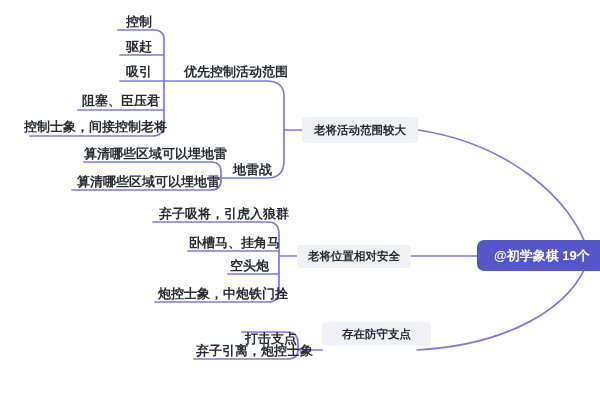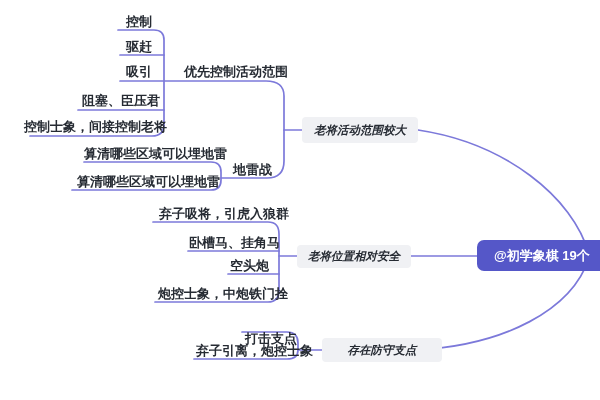--- a/index.html
+++ b/index.html
@@ -11,21 +11,21 @@
   #wires{position:absolute;left:0;top:0;z-index:0;}
   .leaf{
     position:absolute;z-index:1;
     font-size:13px;font-weight:600;color:#262b33;
     white-space:nowrap;line-height:14px;
   }
   .gbox{
     position:absolute;z-index:1;
     background:#f0f1f4;border-radius:4px;
     display:flex;align-items:center;justify-content:center;
-    font-size:11.5px;font-weight:700;color:#262b33;white-space:nowrap;font-style:italic;
+    font-size:11.5px;font-weight:700;color:#262b33;white-space:nowrap;
   }
   .rootbox{
     position:absolute;z-index:2;
     background:#5557c8;border-radius:7px;
     display:flex;align-items:center;
     padding-left:17px;box-sizing:border-box;
     font-size:13px;font-weight:700;color:#ffffff;white-space:nowrap;
   }
 </style>
 </head>
@@ -63,17 +63,17 @@
 <div class="gbox" style="left:302px;top:117px;width:116px;height:26px">老将活动范围较大</div>
 
 <div class="leaf" style="left:159px;top:207px">弃子吸将，引虎入狼群</div>
 <div class="leaf" style="left:189px;top:236px">卧槽马、挂角马</div>
 <div class="leaf" style="left:230px;top:259px">空头炮</div>
 <div class="leaf" style="left:158px;top:287px">炮控士象，中炮铁门拴</div>
 <div class="gbox" style="left:297px;top:245px;width:114px;height:23px">老将位置相对安全</div>
 
 <div class="leaf" style="left:245px;top:332px">打击支点</div>
 <div class="leaf" style="left:196px;top:344px">弃子引离，炮控士象</div>
-<div class="gbox" style="left:322px;top:338px;width:120px;height:24px">存在防守支点</div>
+<div class="gbox" style="left:322px;top:322px;width:109px;height:24px">存在防守支点</div>
 
 <div class="rootbox" style="left:477px;top:240px;width:131px;height:31px">
   <span>@初学象棋 19个</span>
 </div>
 
 </body></html>

